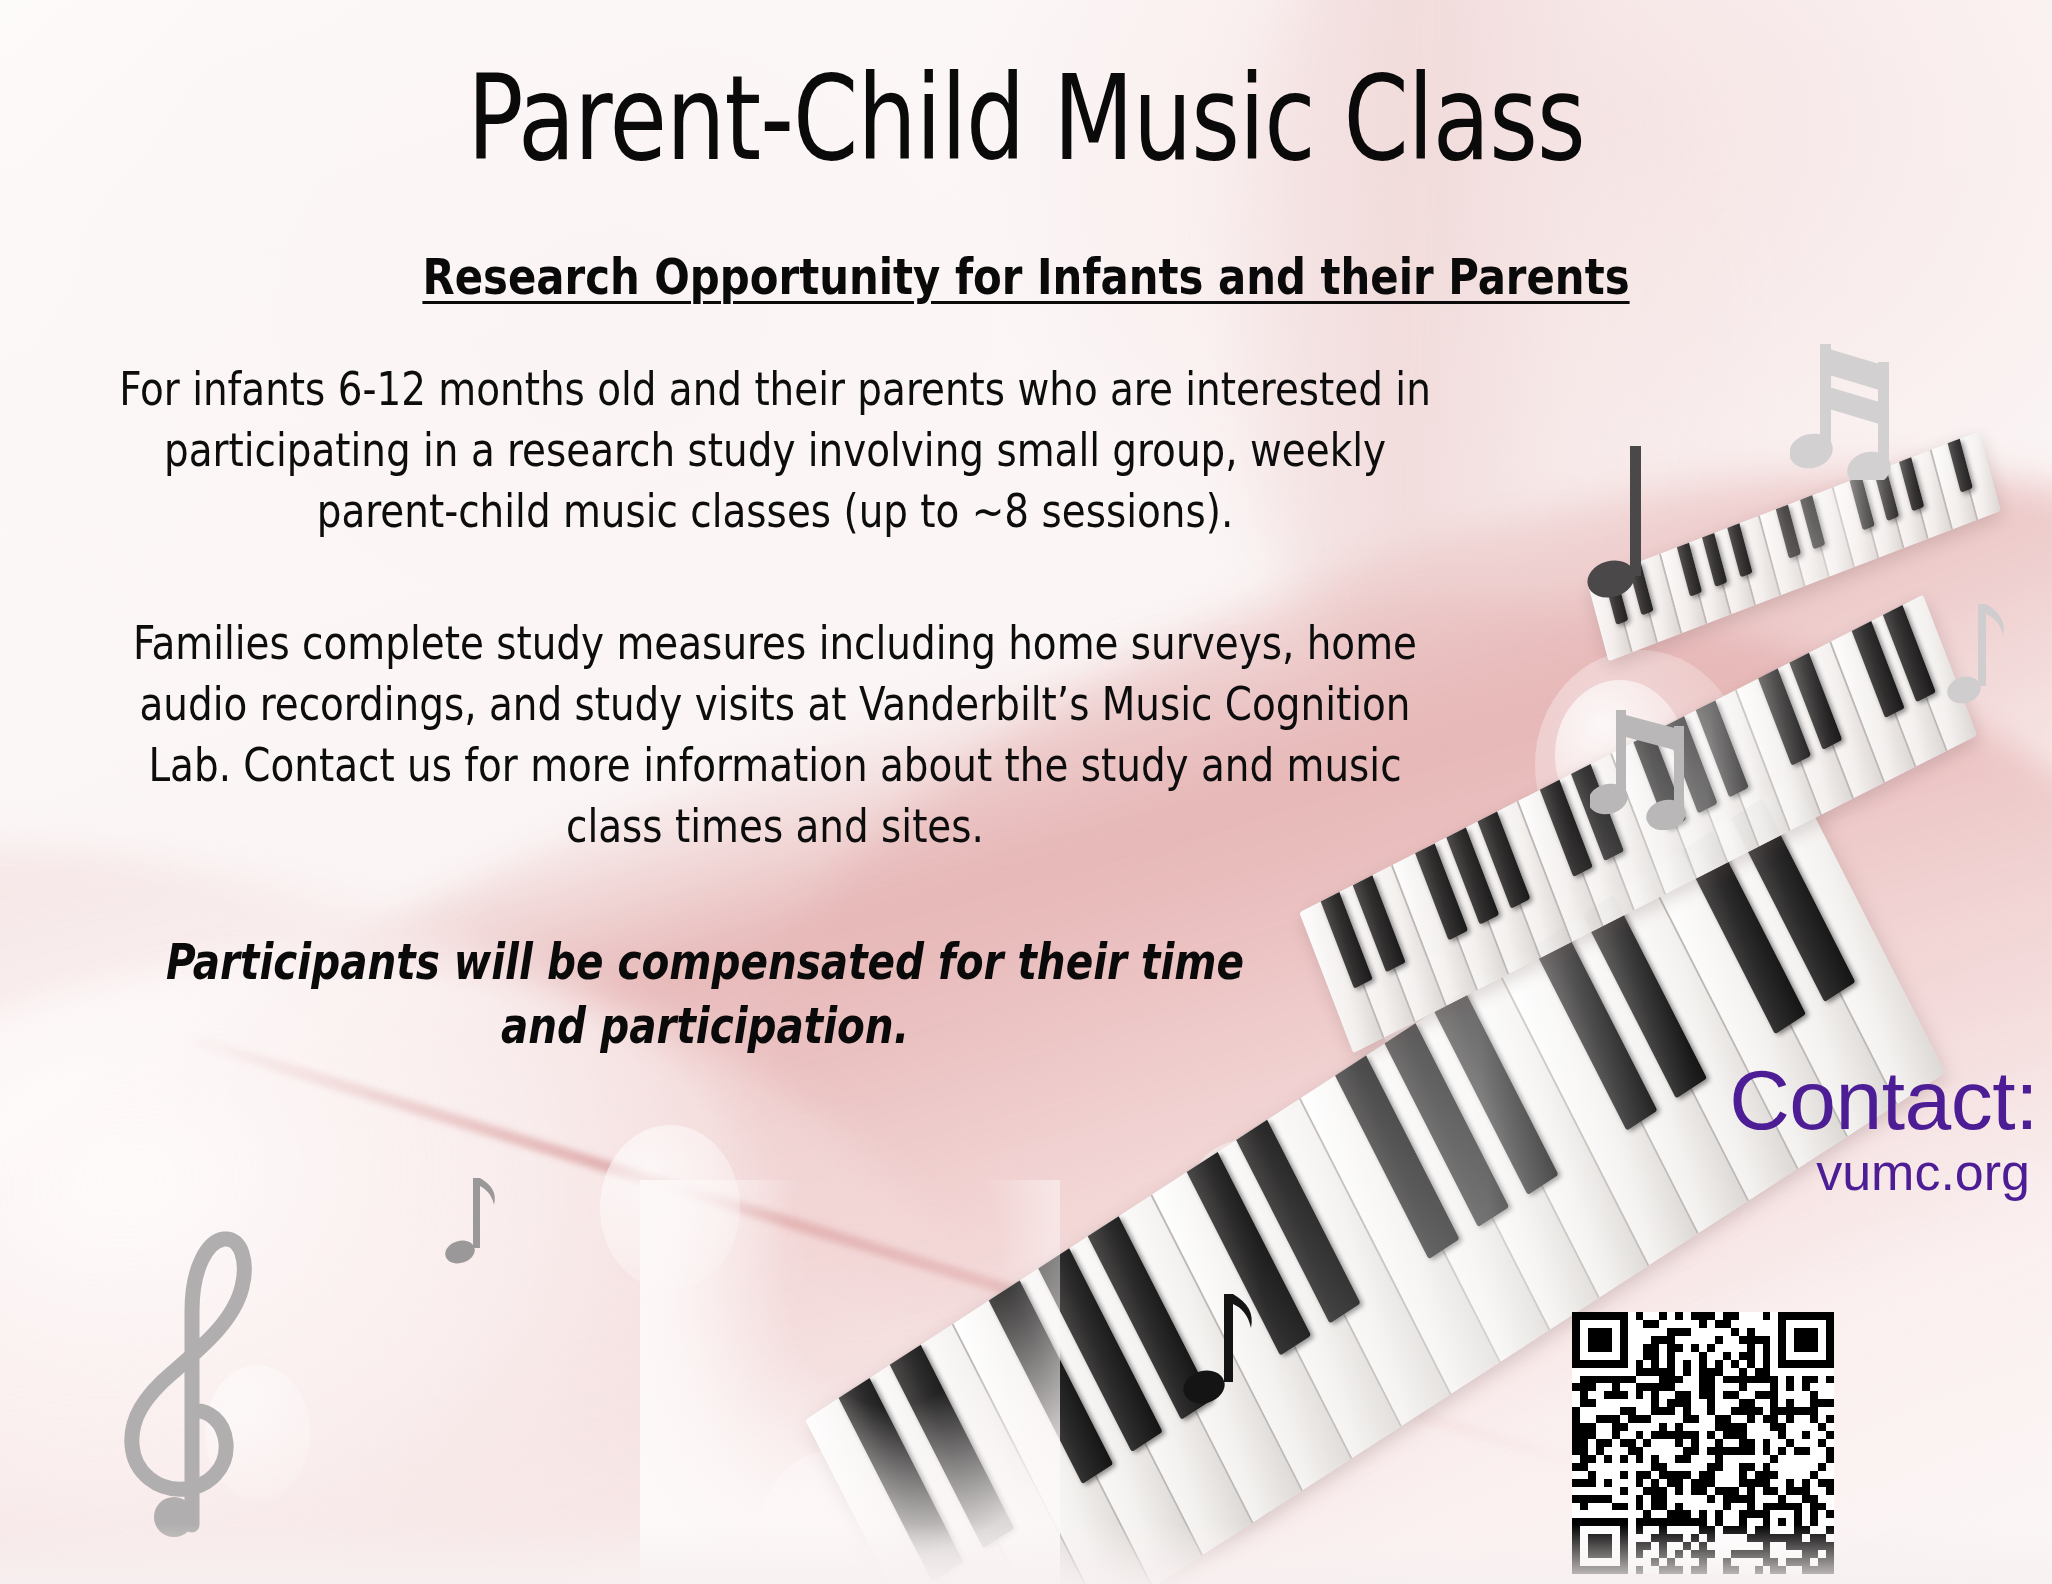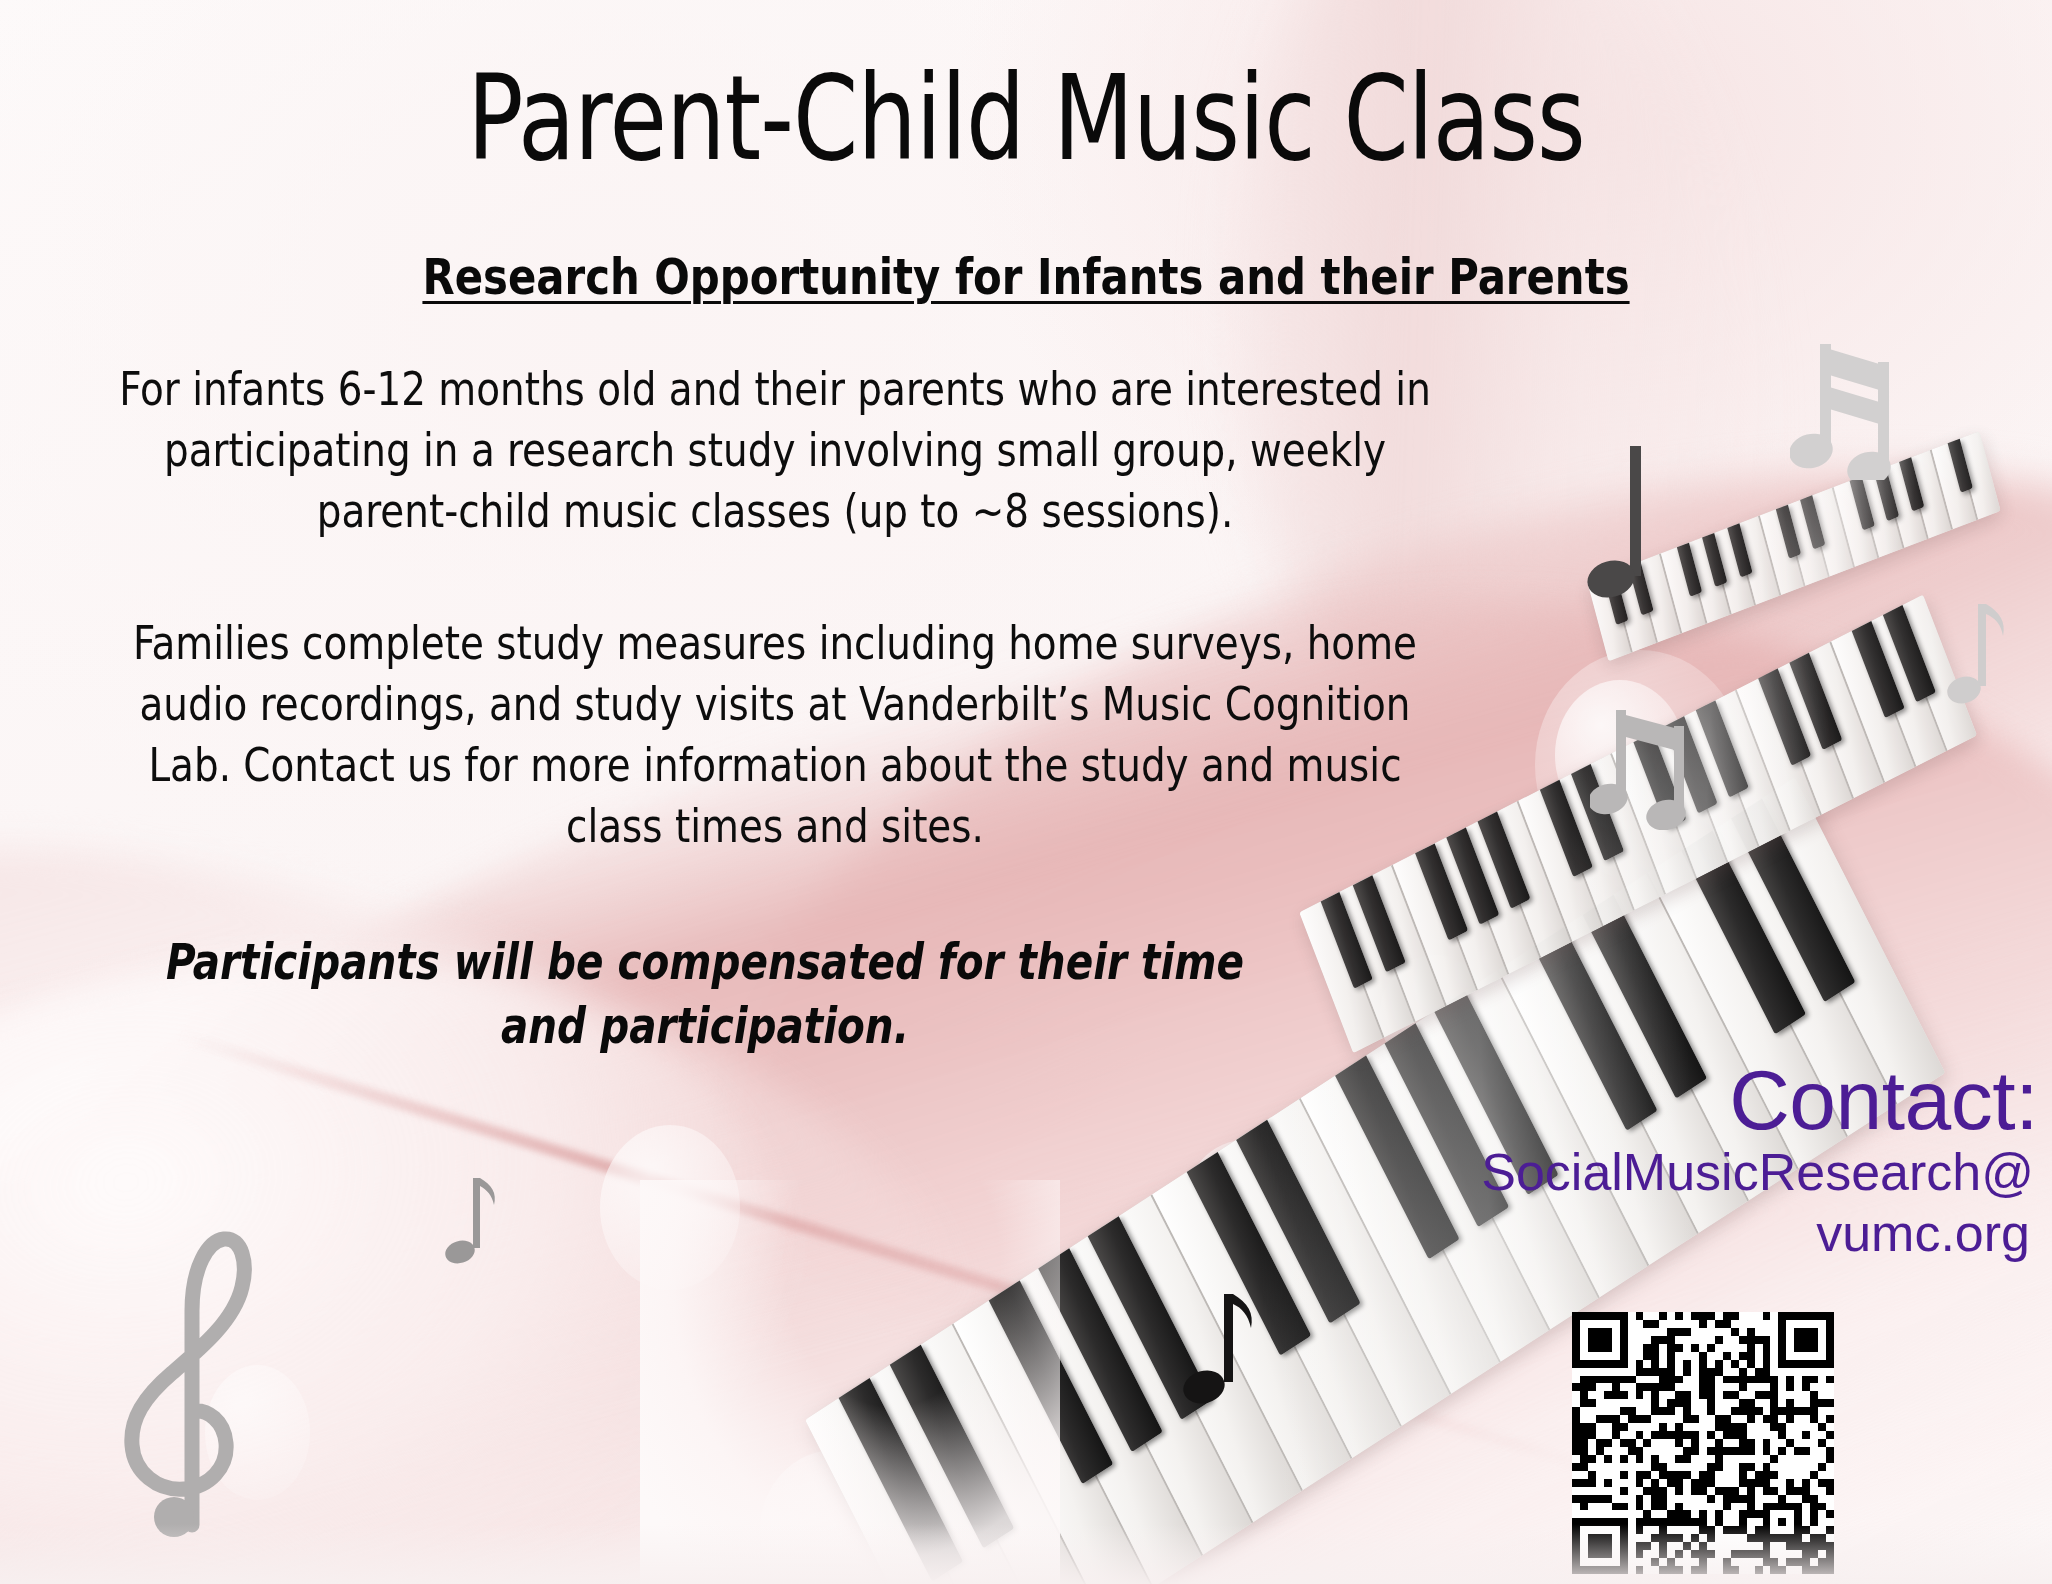--- a/index.html
+++ b/index.html
@@ -516,21 +516,20 @@
   <div class="subtitle">Research Opportunity for Infants and their Parents</div>
 
   <div class="body-block" id="para-1">For infants 6-12 months old and their parents who are interested in participating in a research study involving small group, weekly parent-child music classes (up to ~8 sessions).</div>
 
   <div class="body-block" id="para-2">Families complete study measures including home surveys, home audio recordings, and study visits at Vanderbilt’s Music Cognition Lab. Contact us for more information about the study and music class times and sites.</div>
 
   <div class="compensation">Participants will be compensated for their time and participation.</div>
 
   <div class="contact-block">
     <div class="contact-title">Contact:</div>
-    <div class="contact-email-1">SocialMusicResearch@</div>
     <div class="contact-email-2">vumc.org</div>
   </div>
 
   <div class="qr-box">
     <svg id="qr-svg" viewBox="0 0 33 33" width="262" height="262" shape-rendering="crispEdges" aria-hidden="true">
       <rect x="0" y="0" width="33" height="33" fill="#ffffff"></rect>
       <g id="qr-cells" fill="#000000">
           <rect x="0" y="0" width="1" height="1"></rect>
           <rect x="1" y="0" width="1" height="1"></rect>
           <rect x="2" y="0" width="1" height="1"></rect>

